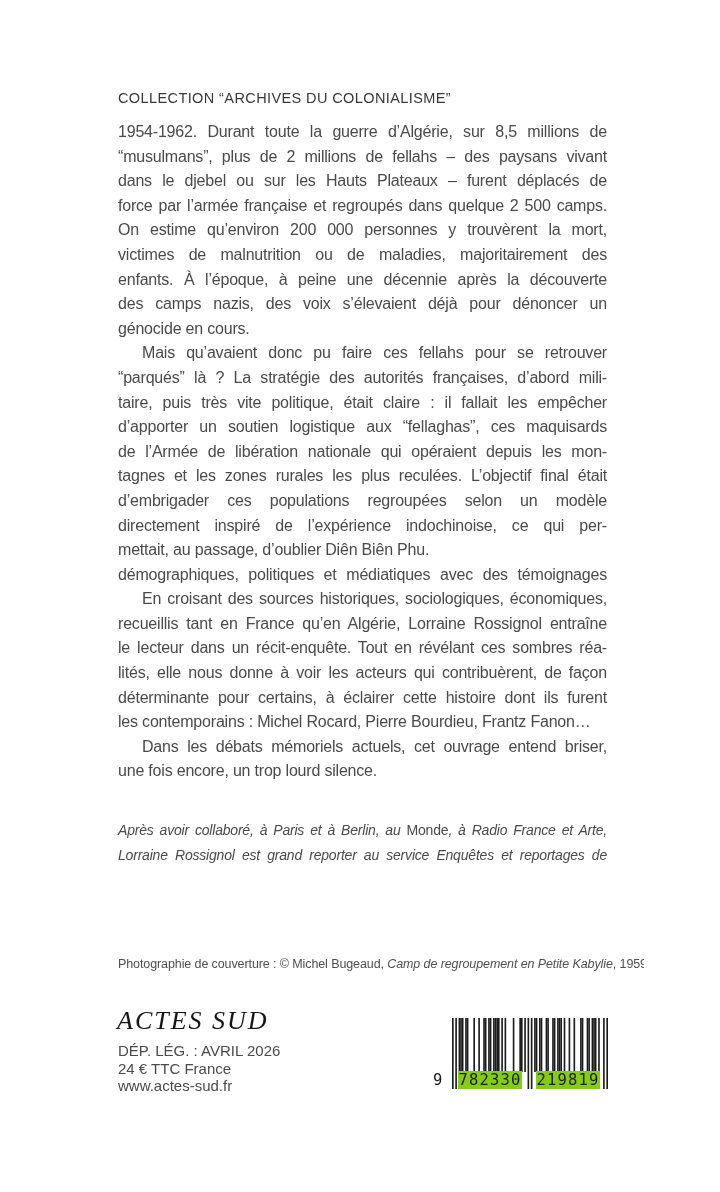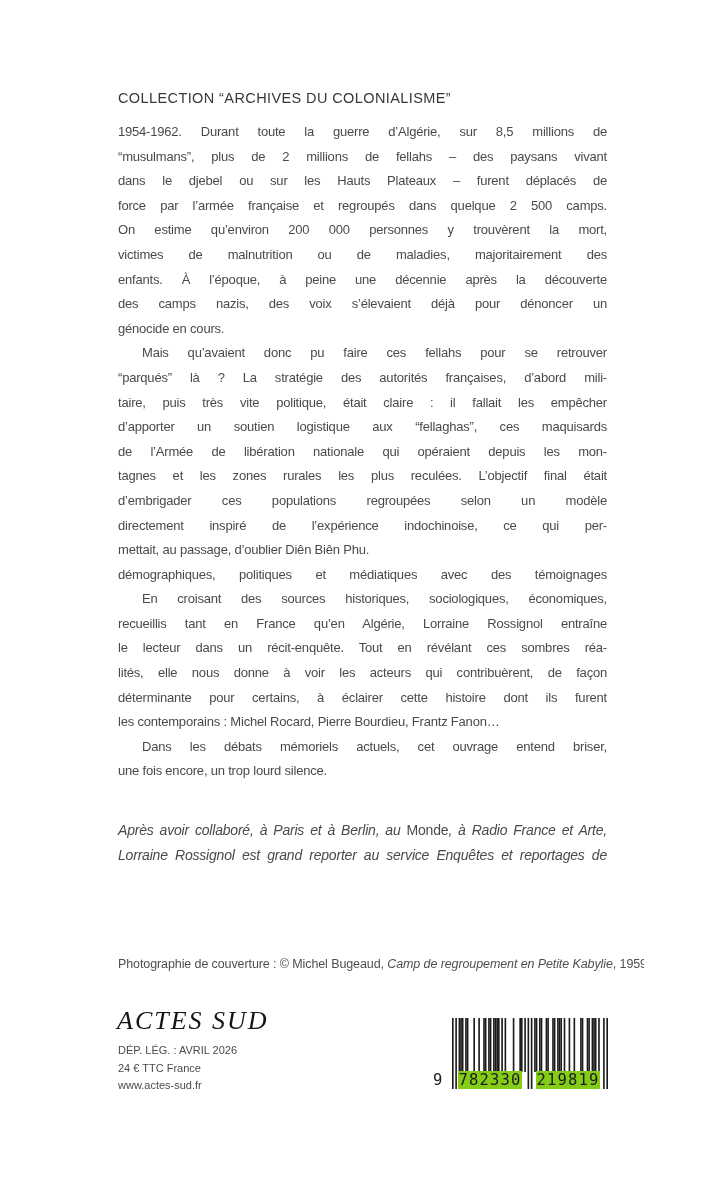--- a/index.html
+++ b/index.html
@@ -16,21 +16,21 @@
     left: 118px; top: 90px;
     font-size: 14.5px;
     letter-spacing: 0.4px;
     color: var(--heading-text, #383838);
     white-space: nowrap;
   }
   .synopsis {
     position: absolute;
     left: 118px; top: 120px;
     width: 489px;
-    font-size: 13px;
+    font-size: 16px;
     letter-spacing: -0.2px;
     line-height: 24.6px;
     color: var(--body-text, #4a4a4a);
   }
   .tline { text-align: justify; text-align-last: justify; }
   .tline.last { text-align-last: left; }
   .tline.indent { text-indent: 24px; }
   .bio {
     position: absolute;
     left: 118px; top: 818px;
@@ -57,21 +57,21 @@
     font-family: "Liberation Serif", serif;
     font-style: italic;
     font-size: 26px;
     letter-spacing: 2px;
     color: var(--logo-text, #151515);
     white-space: nowrap;
   }
   .pubinfo {
     position: absolute;
     left: 118px; top: 1042px;
-    font-size: 11px;
+    font-size: 15px;
     line-height: 17.6px;
     color: var(--body-text, #4a4a4a);
   }
   .barcode {
     position: absolute;
     left: 433px; top: 1018px;
     width: 178px; height: 74px;
     background: #ffffff;
   }
   .barcode svg { position: absolute; left: 19px; top: 0; width: 156px; height: 71px; }

